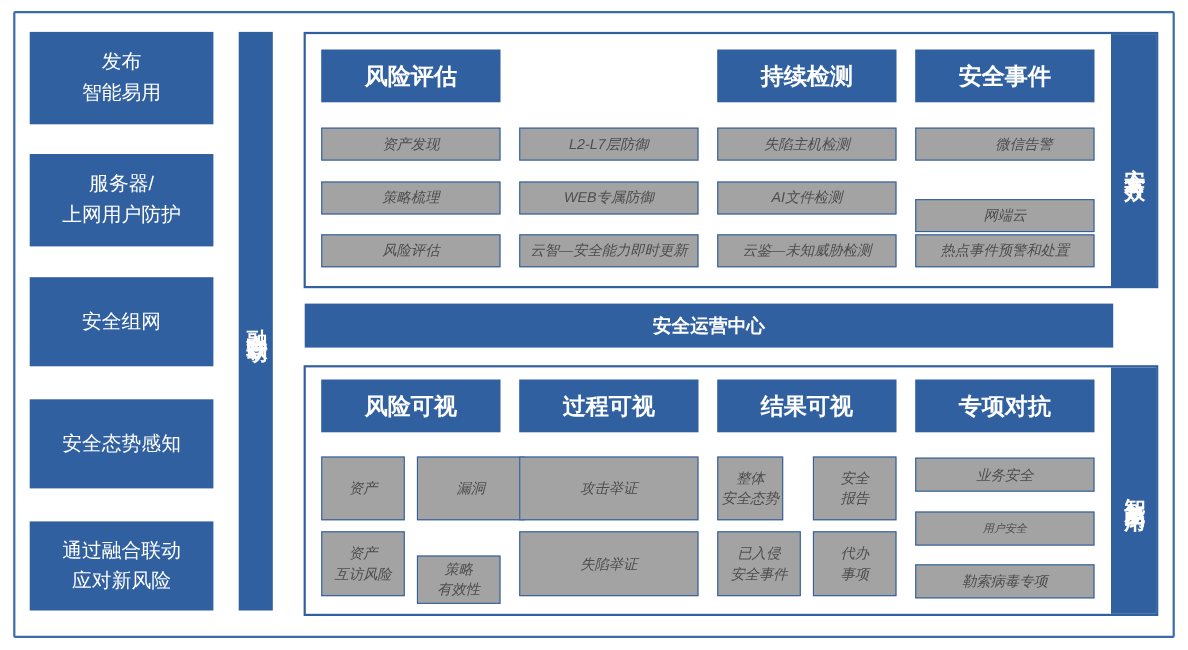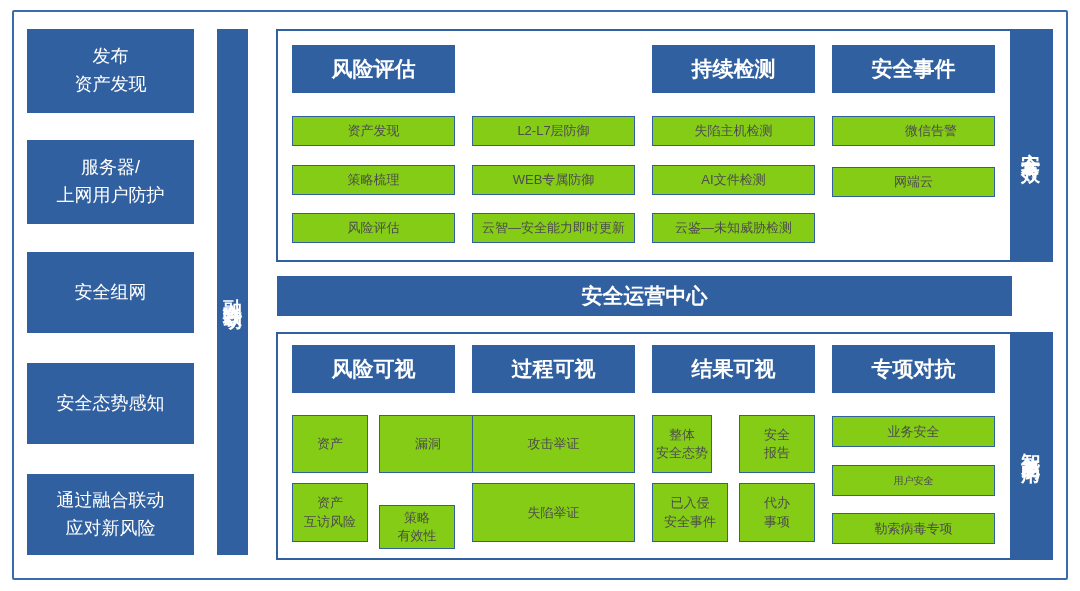--- a/index.html
+++ b/index.html
@@ -10,45 +10,45 @@
   }
   .frame{
     position:absolute;left:12px;top:10px;width:1056px;height:570px;
     border:2px solid #3A6BAC;border-radius:2px;background:#ffffff;
   }
   .solid{
     position:absolute;background:#30609F;color:#ffffff;
     display:flex;align-items:center;justify-content:center;text-align:center;
   }
   .lite{
-    position:absolute;background:#84cc16;border:1px solid #30609F;color:#4D4D4D;
-    display:flex;align-items:center;justify-content:center;text-align:center;
+    position:absolute;background:#a3a3a3;border:1px solid #30609F;color:#4D4D4D;
+    display:flex;align-items:center;justify-content:center;text-align:center;font-style:italic;
   }
   .panel{
     position:absolute;border:2px solid #30609F;background:#ffffff;
   }
   .leftbox{left:27px;width:167px;font-size:18px;line-height:1.55;white-space:pre-line;}
   .vbar{
     writing-mode:vertical-rl;text-orientation:upright;
     font-size:19px;letter-spacing:4px;font-weight:600;
   }
   .hdr{font-size:21px;font-weight:600;height:48px;width:163px;top:14px;}
   .item{height:30px;width:163px;font-size:13px;}
   .ml{white-space:pre-line;line-height:1.4;}
-  .banner{font-size:21px;font-weight:600;}
+  .banner{font-size:17px;font-weight:600;}
   .sidebar-strip{top:0;bottom:0;right:0;width:41px;height:auto;}
 </style>
 </head>
 <body>
 
 <div class="canvas">
   <div class="frame"></div>
 
   <div class="solid leftbox" style="top:29px;height:84px;">发布
-资产发现</div>
+智能易用</div>
   <div class="solid leftbox" style="top:140px;height:84px;">服务器/
 上网用户防护</div>
   <div class="solid leftbox" style="top:252px;height:81px;">安全组网</div>
   <div class="solid leftbox" style="top:363px;height:81px;">安全态势感知</div>
   <div class="solid leftbox" style="top:474px;height:81px;">通过融合联动
 应对新风险</div>
 
   <div class="solid vbar" style="left:217px;top:29px;width:31px;height:526px;">融合联动</div>
 
   <div class="panel" style="left:276px;top:29px;width:777px;height:233px;">
@@ -62,21 +62,22 @@
 
     <div class="lite item" style="left:194px;top:85px;">L2-L7层防御</div>
     <div class="lite item" style="left:194px;top:134px;">WEB专属防御</div>
     <div class="lite item" style="left:194px;top:182px;">云智—安全能力即时更新</div>
 
     <div class="lite item" style="left:374px;top:85px;">失陷主机检测</div>
     <div class="lite item" style="left:374px;top:134px;">AI文件检测</div>
     <div class="lite item" style="left:374px;top:182px;">云鉴—未知威胁检测</div>
 
     <div class="lite item" style="left:554px;top:85px;padding-left:35px;">微信告警</div>
-    <div class="lite item" style="left:554px;top:136px;">网端云</div>
+    <div class="lite item" style="left:554px;top:150px;">网端云</div>
+    <div class="lite item" style="left:554px;top:182px;">热点事件预警和处置</div>
 
     <div class="solid vbar sidebar-strip">安全有效</div>
   </div>
 
   <div class="solid banner" style="left:277px;top:276px;width:735px;height:40px;">安全运营中心</div>
 
   <div class="panel" style="left:276px;top:332px;width:777px;height:228px;padding-left:24px;">
     <div class="solid hdr" style="left:14px;top:11px;">风险可视</div>
     <div class="solid hdr" style="left:194px;top:11px;">过程可视</div>
     <div class="solid hdr" style="left:374px;top:11px;">结果可视</div>

